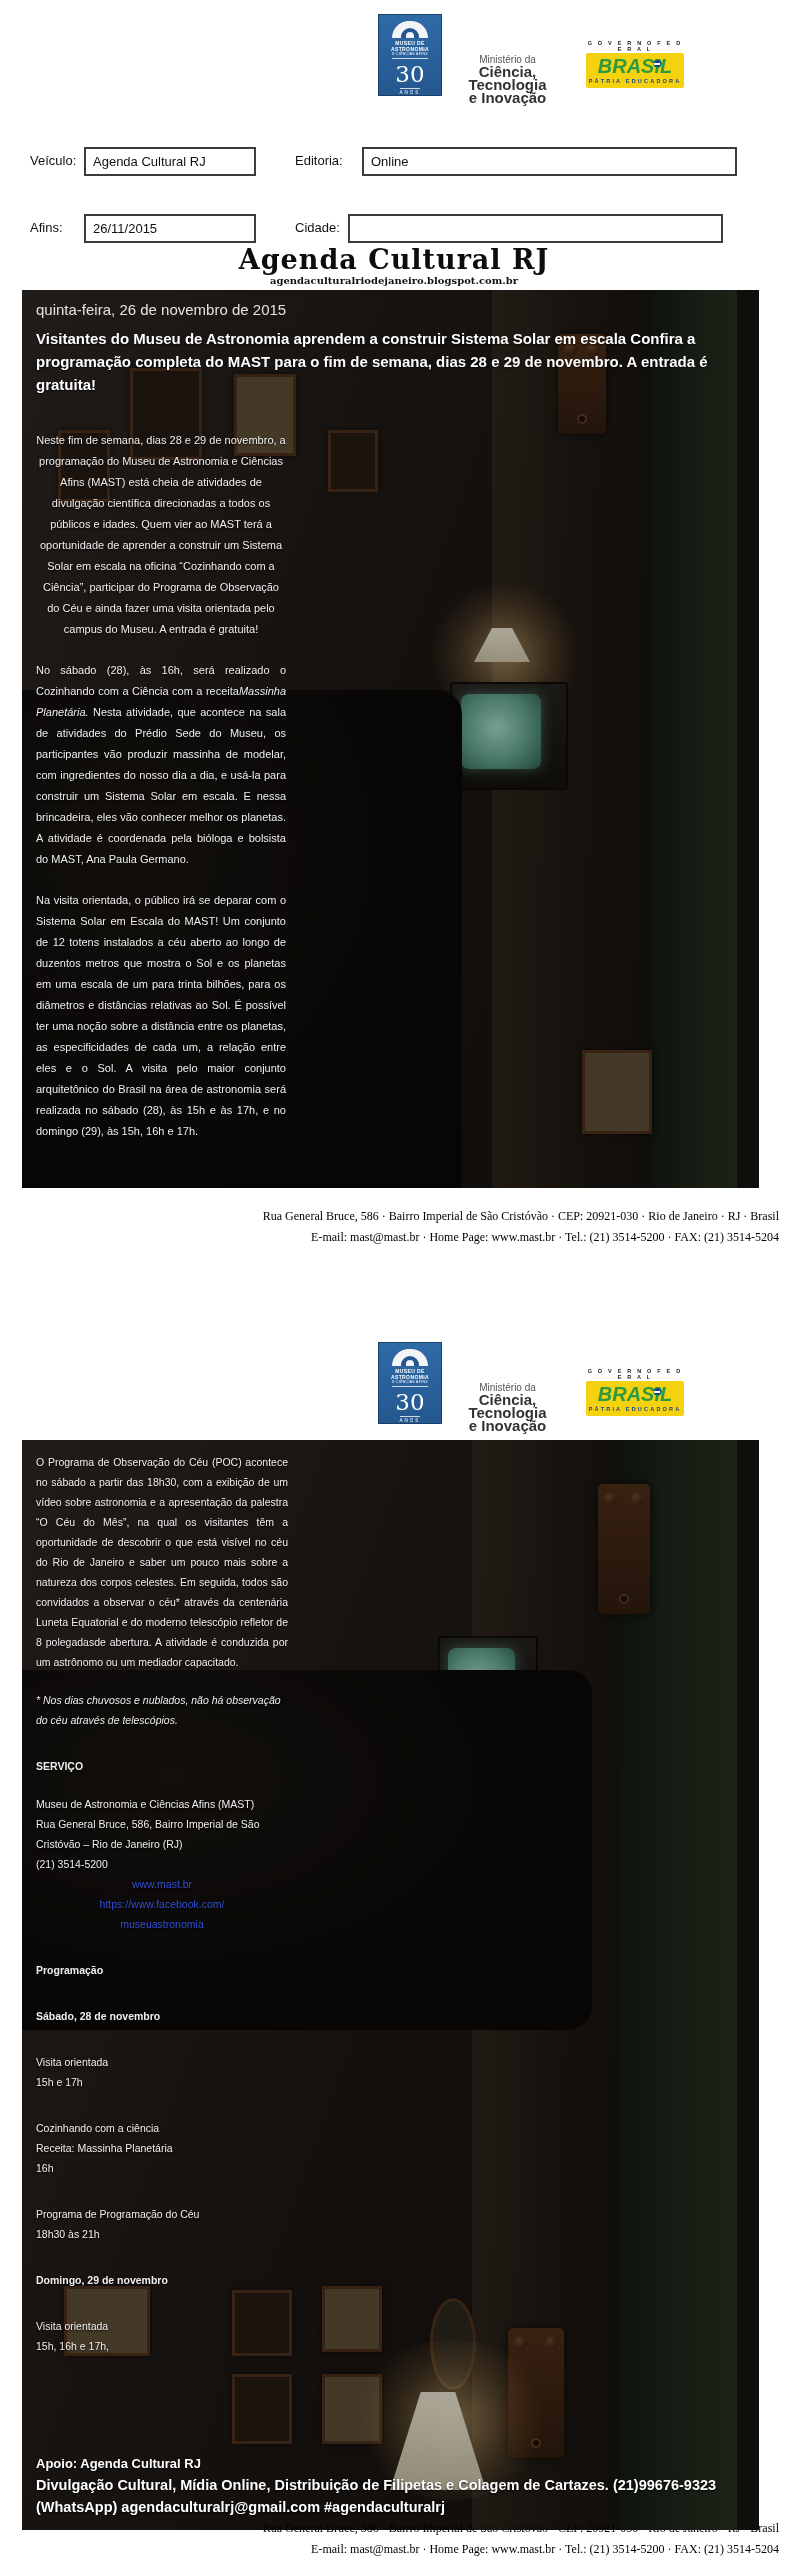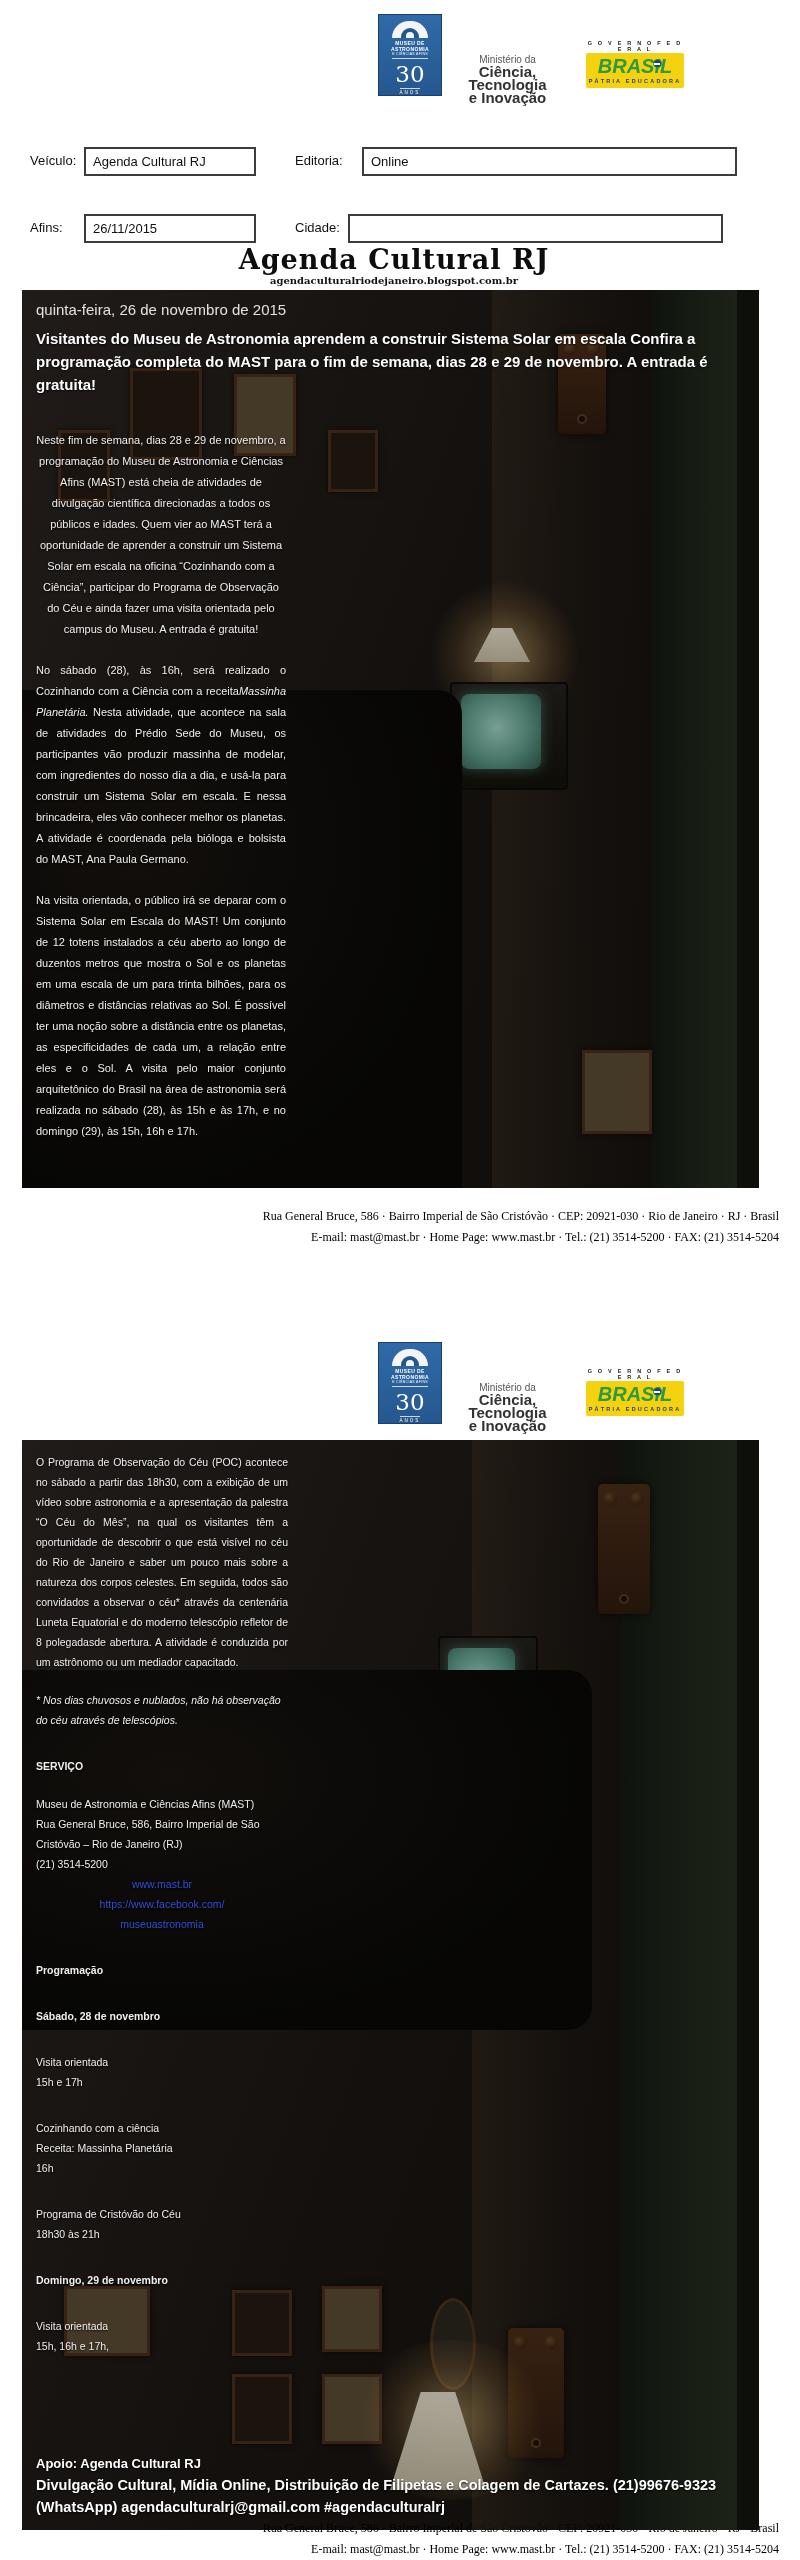--- a/index.html
+++ b/index.html
@@ -236,21 +236,21 @@
       <a class="bluelink">www.mast.br</a>
       <a class="bluelink">https://www.facebook.com/</a>
       <a class="bluelink gap-m">museuastronomia</a>
       <p class="bold gap-m">Programação</p>
       <p class="bold gap-m">Sábado, 28 de novembro</p>
       <div>Visita orientada</div>
       <div class="gap-m">15h e 17h</div>
       <div>Cozinhando com a ciência</div>
       <div>Receita: Massinha Planetária</div>
       <div class="gap-m">16h</div>
-      <div>Programa de Cristóvão do Céu</div>
+      <div>Programa de Programação do Céu</div>
       <div class="gap-m">18h30 às 21h</div>
       <p class="bold gap-m">Domingo, 29 de novembro</p>
       <div>Visita orientada</div>
       <div>15h, 16h e 17h,</div>
     </div>
 
     <div class="apoio">
       <div class="l1">Apoio: Agenda Cultural RJ</div>
       <div class="l3">Divulgação Cultural, Mídia Online, Distribuição de Filipetas e Colagem de Cartazes. (21)99676-9323 (WhatsApp) agendaculturalrj@gmail.com #agendaculturalrj</div>
     </div>

